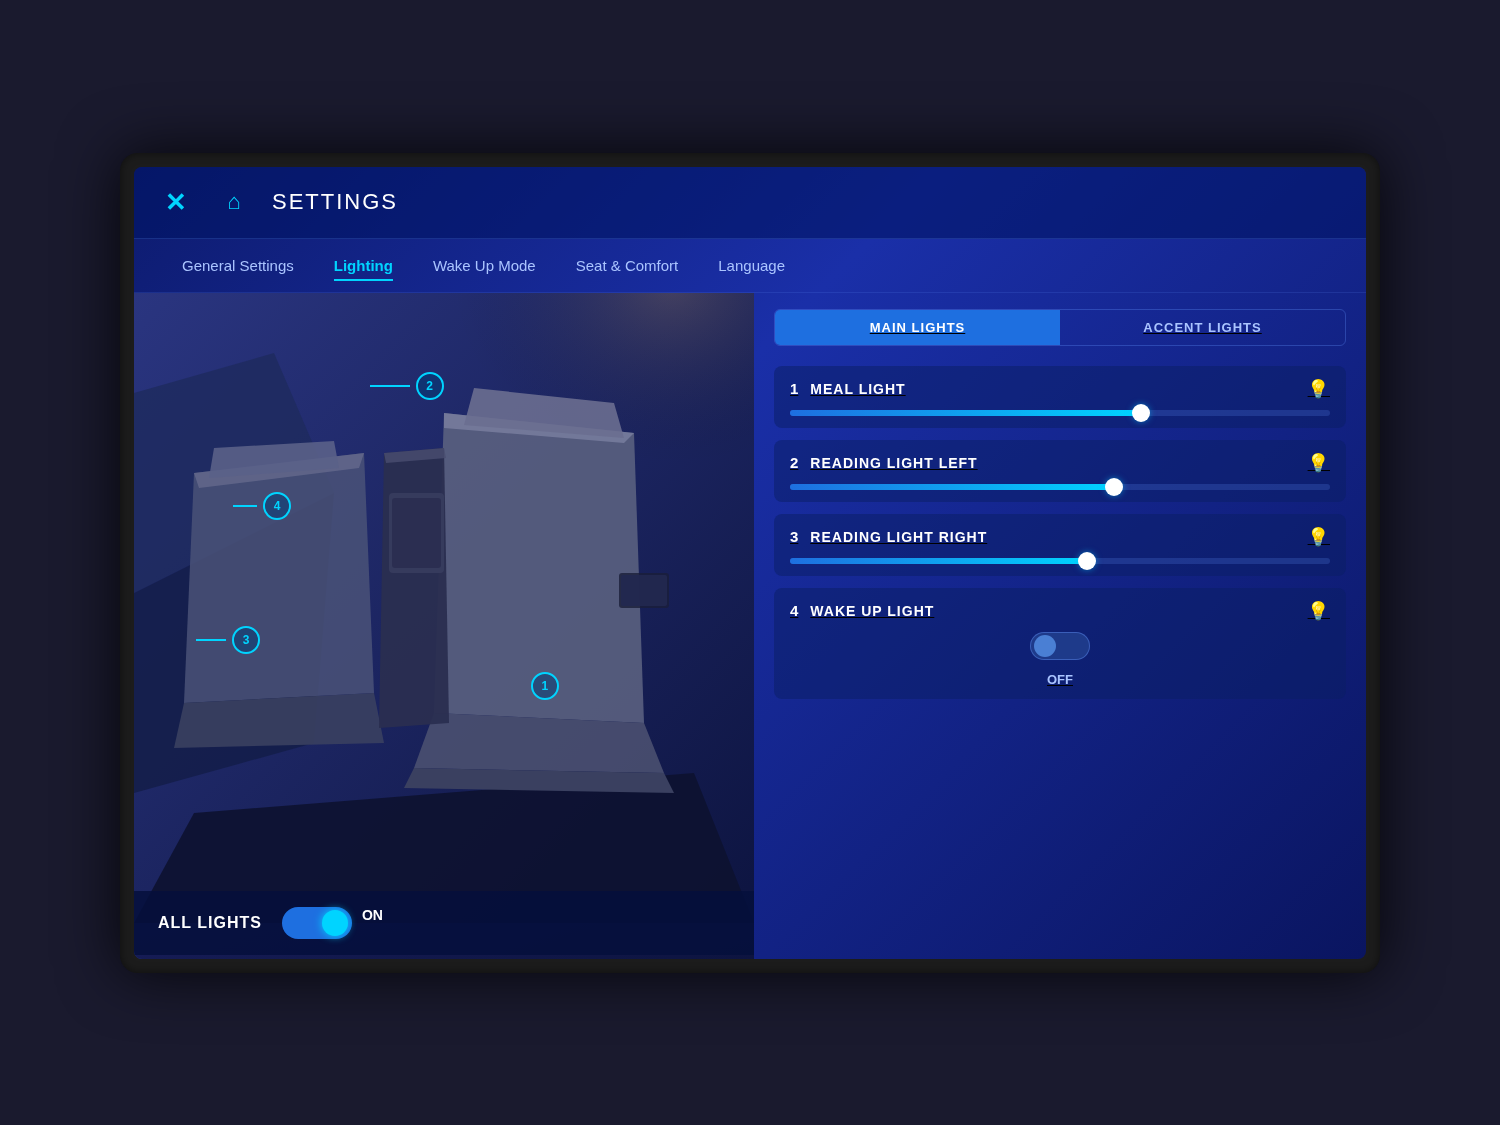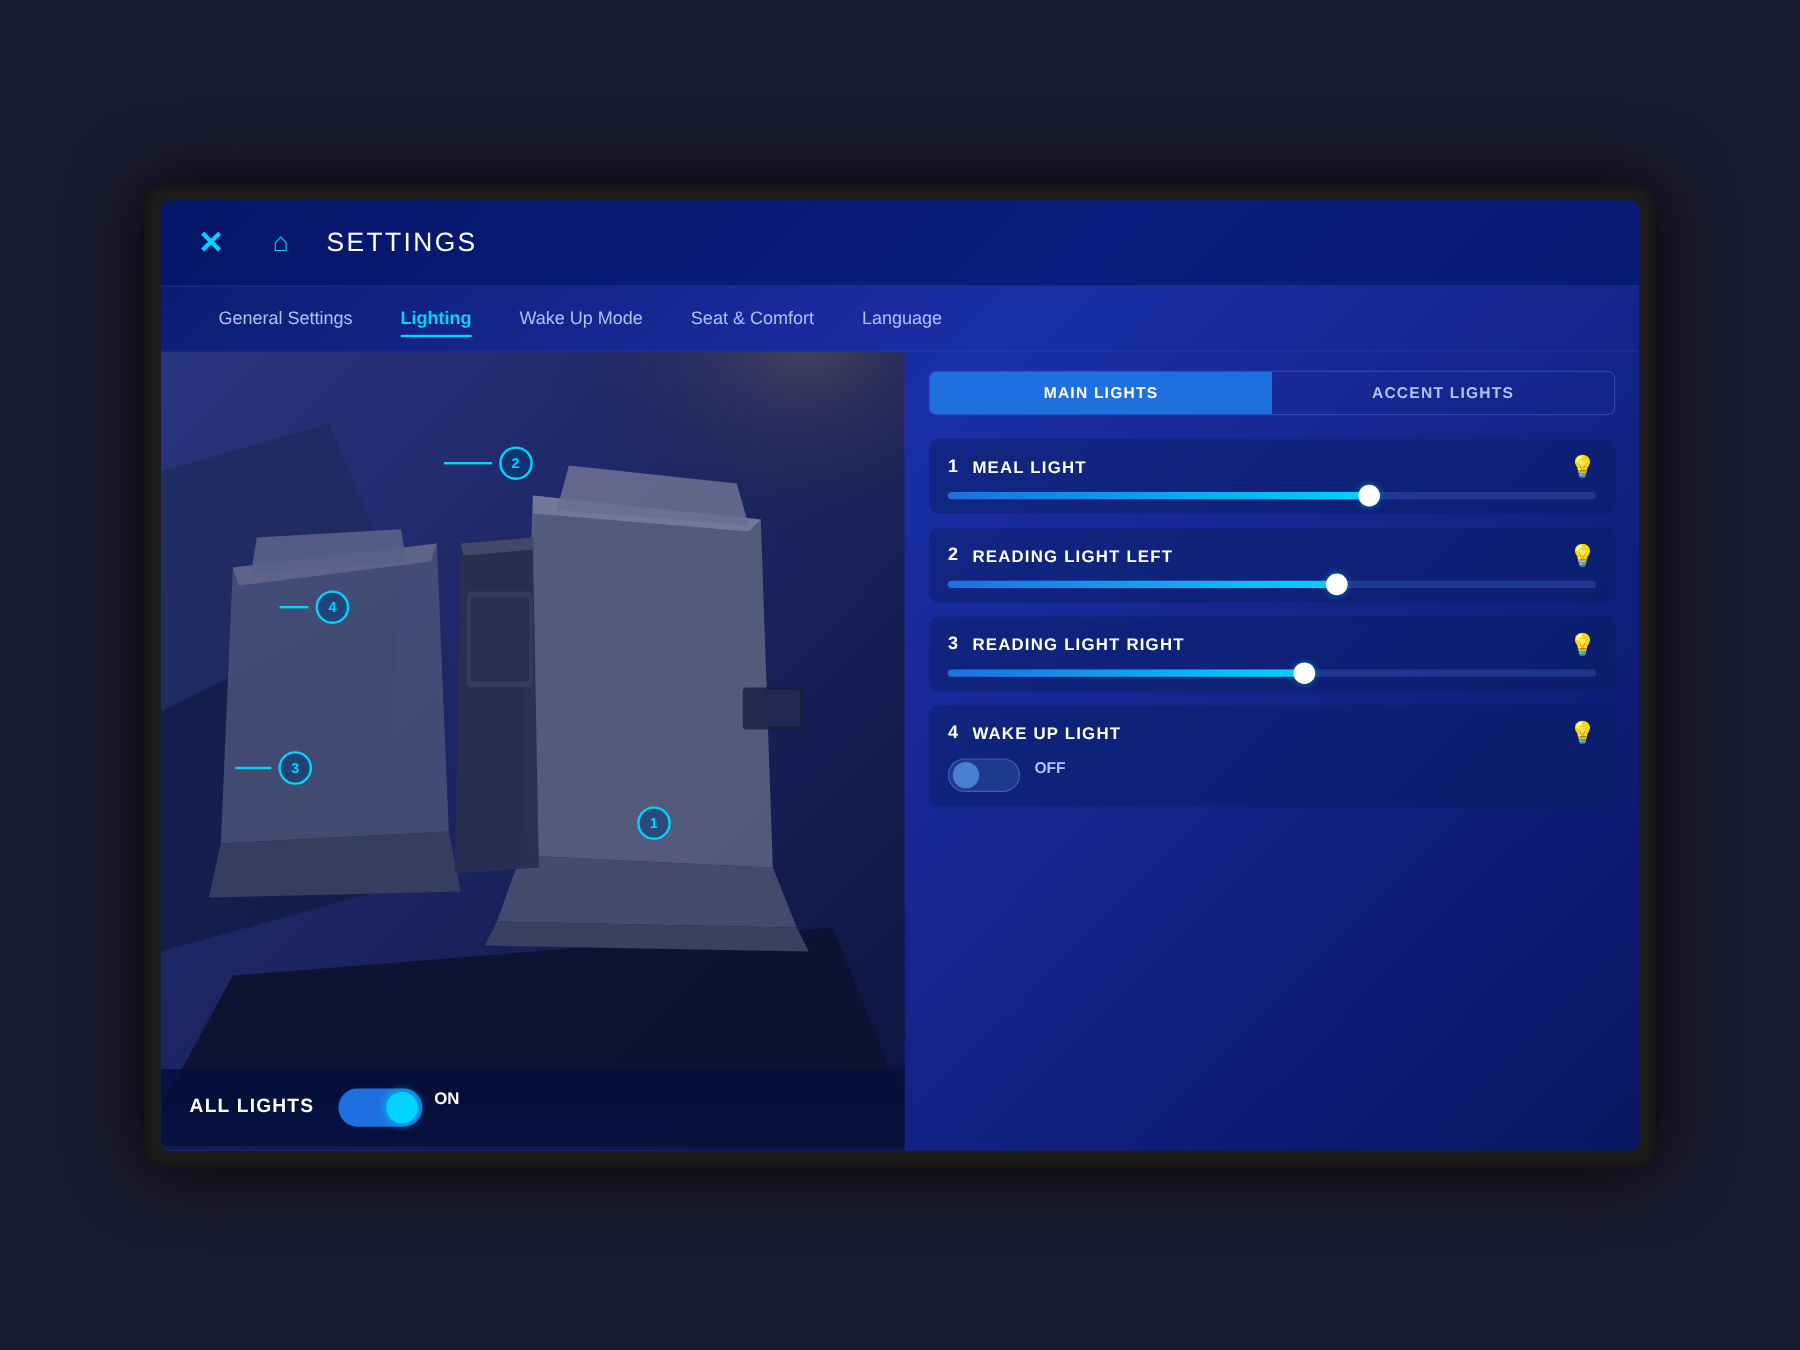--- a/index.html
+++ b/index.html
@@ -270,20 +270,21 @@
     }
 
     
     .controls-panel {
       flex: 1;
       padding: 16px 20px;
       display: flex;
       flex-direction: column;
       gap: 12px;
       overflow-y: auto;
+      text-decoration: underline;
     }
 
     .lights-type-tabs {
       display: flex;
       border-radius: 6px;
       overflow: hidden;
       border: 1px solid rgba(100,150,255,0.3);
       margin-bottom: 8px;
     }
 
@@ -360,21 +361,23 @@
       border-radius: 50%;
       background: white;
       position: absolute;
       top: 50%;
       transform: translateY(-50%);
       box-shadow: 0 0 6px rgba(0,200,255,0.5);
     }
 
     .wake-up-section {
       display: flex;
+      align-items: center;
       gap: 12px;
+      flex-direction: column;
     }
 
     .wake-toggle-track {
       width: 60px;
       height: 28px;
       border-radius: 14px;
       background: #1e3a8a;
       display: flex;
       align-items: center;
       padding: 3px;

